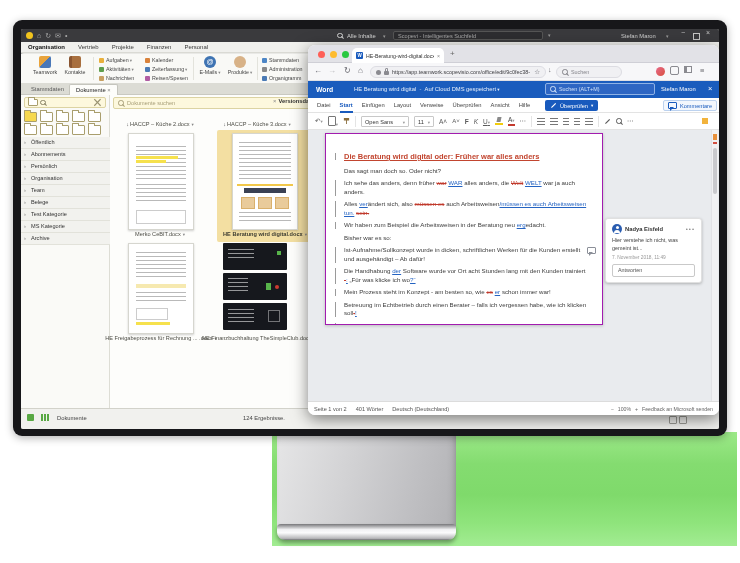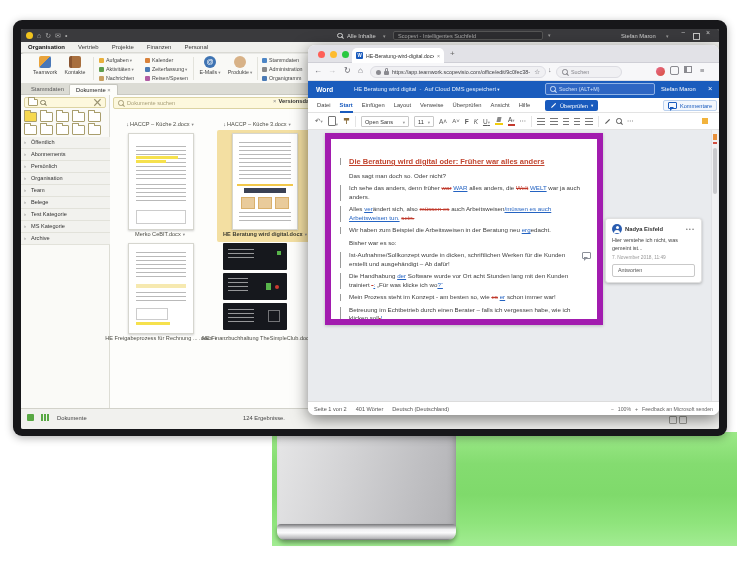--- a/index.html
+++ b/index.html
@@ -125,21 +125,21 @@
         padding:0 3px;color:#333;display:flex;justify-content:space-between;box-sizing:border-box;}
   .sizebox{width:20px;height:11px;border:1px solid #c8c8c8;border-radius:1px;font-size:5.6px;line-height:11px;
         padding:0 3px;color:#333;display:flex;justify-content:space-between;box-sizing:border-box;}
   .vsep{width:1px;height:11px;background:#e4e4e4;}
   .hl-ic{width:8px;height:8px;position:relative;}
   .hl-ic::before{content:"";position:absolute;left:2px;top:0;width:4px;height:5px;background:#8a8a8a;transform:skewX(-12deg);}
   .hl-ic::after{content:"";position:absolute;left:0;bottom:0;width:8px;height:2px;background:#f2cc0c;}
   .fc-ic{font-size:6.5px;color:#444;border-bottom:2px solid #c43b2e;line-height:7px;}
   .lines-ic{width:8px;height:7px;background-image:repeating-linear-gradient(180deg,#777 0 1px,transparent 1px 3px);}
   .word-canvas{position:absolute;left:0;top:85px;width:411px;height:271px;background:#e9ebee;overflow:hidden;}
-  .page{position:absolute;left:17px;top:3px;width:278px;height:192px;background:#fff;border:6px solid #a21caf;
+  .page{position:absolute;left:17px;top:3px;width:278px;height:192px;background:#fff;border:1px solid #a21caf;
         box-shadow:0 1px 3px rgba(0,0,0,.2);box-sizing:border-box;padding:18px 14px 0 18px;overflow:hidden;}
   .doc-title{font-size:7.5px;font-weight:bold;color:#c2452f;text-decoration:underline;margin:0 0 6px 0;position:relative;}
   .dpara{font-size:6.2px;line-height:1.42;color:#3c3c3c;margin:3.5px 0;position:relative;}
   .changed::before{content:"";position:absolute;left:-9px;top:1px;bottom:1px;width:1px;background:#9a9a9a;}
   .dpara .ins{color:#2463c2;text-decoration:underline;}
   .dpara .del{color:#c0392b;text-decoration:line-through;}
   .cmark{position:absolute;right:-8px;top:1px;color:#8b8f98;}
   .banner{width:208px;height:13px;margin:8px auto 0 auto;background:#343b4e;color:#fff;font-size:6.4px;
         letter-spacing:1.3px;text-align:center;line-height:13px;}
   .illus{display:flex;align-items:flex-end;gap:7px;margin-top:9px;height:38px;position:relative;padding-left:4px;}

